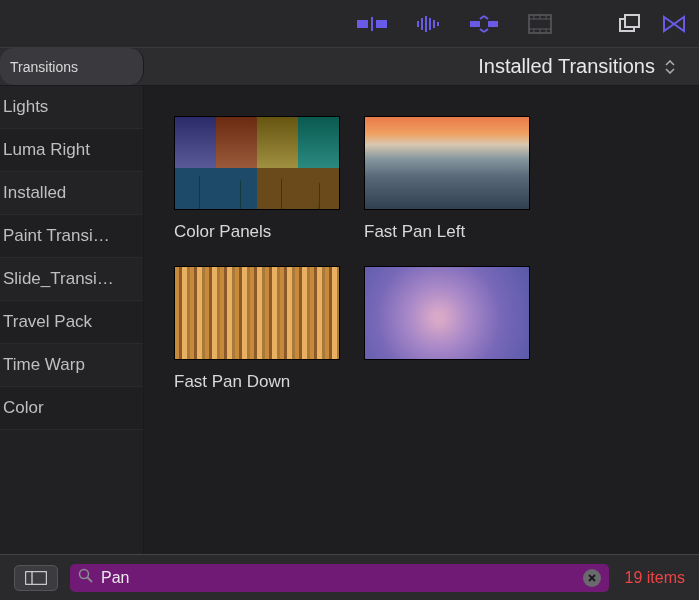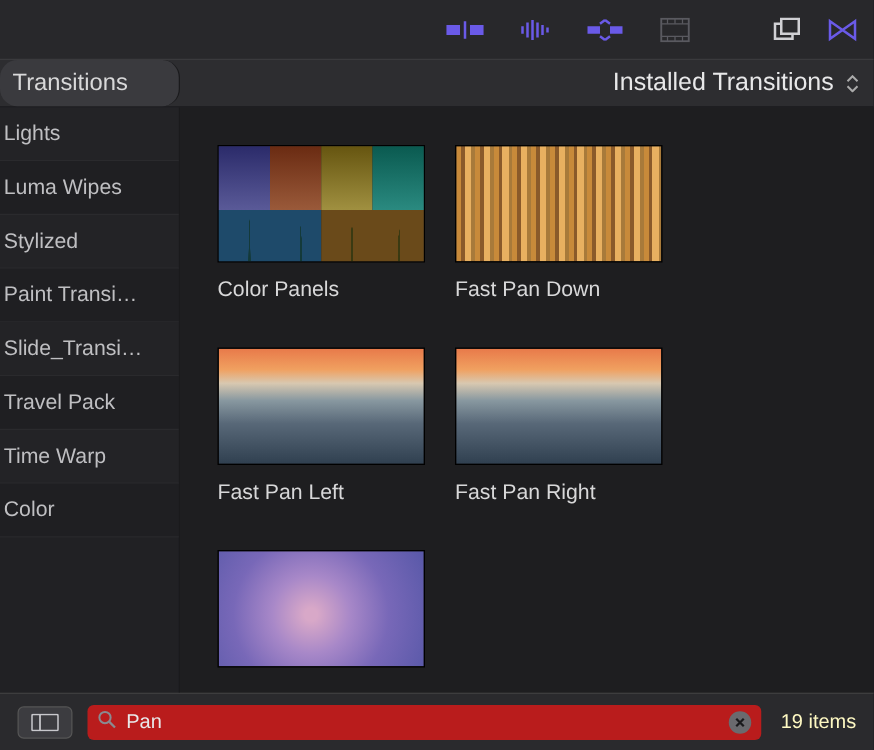--- a/index.html
+++ b/index.html
@@ -27,33 +27,33 @@
   height: 38px;
   background: #2d2d30;
   display: flex;
   align-items: stretch;
   border-bottom: 1px solid #1a1a1c;
 }
 .header-left {
   width: 144px;
   background: #3a3a3e;
   color: #d8d8d9;
-  font-size: 19px;
+  font-size: 14px;
   display: flex;
   align-items: center;
   padding-left: 10px;
   border-right: 1px solid #1a1a1c;
   border-radius: 14px;
 }
 .header-right {
   flex: 1;
   display: flex;
   align-items: center;
   justify-content: flex-end;
-  padding-right: 12px;
+  padding-right: 24px;
   color: #e8e8e9;
   font-size: 20px;
   gap: 10px;
 }
 .updown { display: inline-flex; flex-direction: column; line-height:0; gap:2px;}
 .updown svg { display:block; }
 
 .body { display: flex; height: 468px; }
 
 .sidebar {
@@ -80,21 +80,21 @@
 
 .gallery {
   flex: 1;
   background: #1e1e20;
   padding: 30px 0 0 30px;
   overflow: hidden;
 }
 .grid {
   display: grid;
   grid-template-columns: 166px 166px;
-  gap: 36px 24px;
+  gap: 24px 24px;
 }
 .tile { width: 166px; }
 .thumb {
   width: 166px;
   height: 94px;
   border: 1px solid #000;
   margin-bottom: 12px;
 }
 .tile-label { color: #d8d8d9; font-size: 17px; }
 
@@ -147,21 +147,21 @@
 .layout-btn {
   width: 44px; height: 26px;
   background: #3c3c40;
   border: 1px solid #555;
   border-radius: 5px;
   display:flex;align-items:center;justify-content:center;
 }
 .search-wrap {
   flex: 1;
   height: 28px;
-  background: #b91c1c;
+  background: #701a75;
   border-radius: 5px;
   display: flex;
   align-items: center;
   padding: 0 8px;
   gap: 8px;
 }
 .search-input {
   flex: 1;
   background: transparent;
   border: none;
@@ -169,21 +169,21 @@
   color: #e8e8e9;
   font-size: 16px;
 }
 .clear-btn {
   width: 18px; height: 18px;
   background: #6a6a6e;
   border-radius: 50%;
   display:flex;align-items:center;justify-content:center;
   font-size:12px; color:#1a1a1c;
 }
-.count { color: #fef9c3; font-size: 16px; padding-left: 4px; }
+.count { color: #ef4444; font-size: 16px; padding-left: 4px; }
 </style>
 </head>
 <body>
 
 <div class="top-toolbar">
   <div class="tool-group-center">
     <span class="tool-icon">
       <svg width="30" height="18" viewBox="0 0 30 18">
           <rect x="0" y="5" width="11" height="8" fill="#6a5ae8"></rect>
           <rect x="19" y="5" width="11" height="8" fill="#6a5ae8"></rect>
@@ -253,24 +253,24 @@
     </span>
   </div>
 </div>
 
 <div class="body">
   <div class="sidebar">
     <div class="sidebar-item">
         <span>Lights</span>
       </div>
     <div class="sidebar-item">
-        <span>Luma Wipes</span>
-      </div>
-    <div class="sidebar-item">
-        <span>Stylized</span>
+        <span>Luma Right</span>
+      </div>
+    <div class="sidebar-item">
+        <span>Installed</span>
       </div>
     <div class="sidebar-item">
         <span>Paint Transi…</span>
       </div>
     <div class="sidebar-item">
         <span>Slide_Transi…</span>
       </div>
     <div class="sidebar-item">
         <span>Travel Pack</span>
       </div>
@@ -289,30 +289,26 @@
             <div></div>
             <div></div>
             <div></div>
             <div></div>
             <div></div>
             <div></div>
           </div>
         <div class="tile-label">Color Panels</div>
       </div>
       <div class="tile">
+        <div class="thumb thumb-pan-left"></div>
+        <div class="tile-label">Fast Pan Left</div>
+      </div>
+      <div class="tile">
         <div class="thumb thumb-pan-down"></div>
         <div class="tile-label">Fast Pan Down</div>
-      </div>
-      <div class="tile">
-        <div class="thumb thumb-pan-left"></div>
-        <div class="tile-label">Fast Pan Left</div>
-      </div>
-      <div class="tile">
-        <div class="thumb thumb-pan-right"></div>
-        <div class="tile-label">Fast Pan Right</div>
       </div>
       <div class="tile">
         <div class="thumb thumb-purple"></div>
         <div class="tile-label"></div>
       </div>
     </div>
   </div>
 </div>
 
 <div class="footer">

